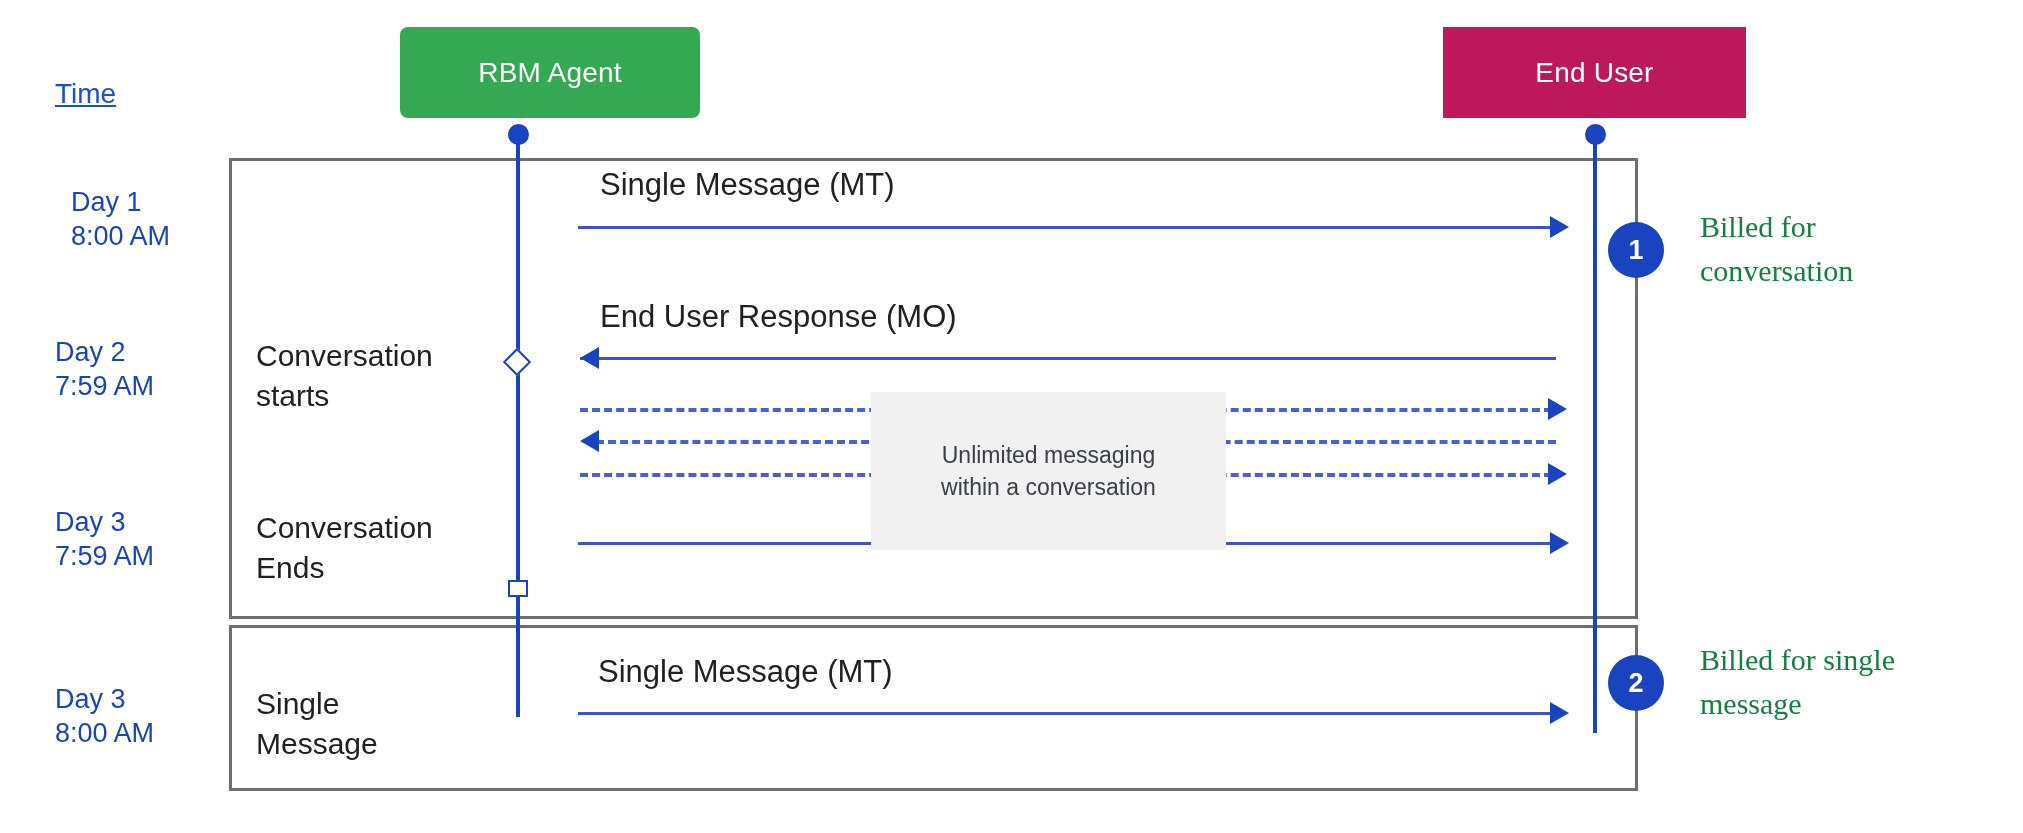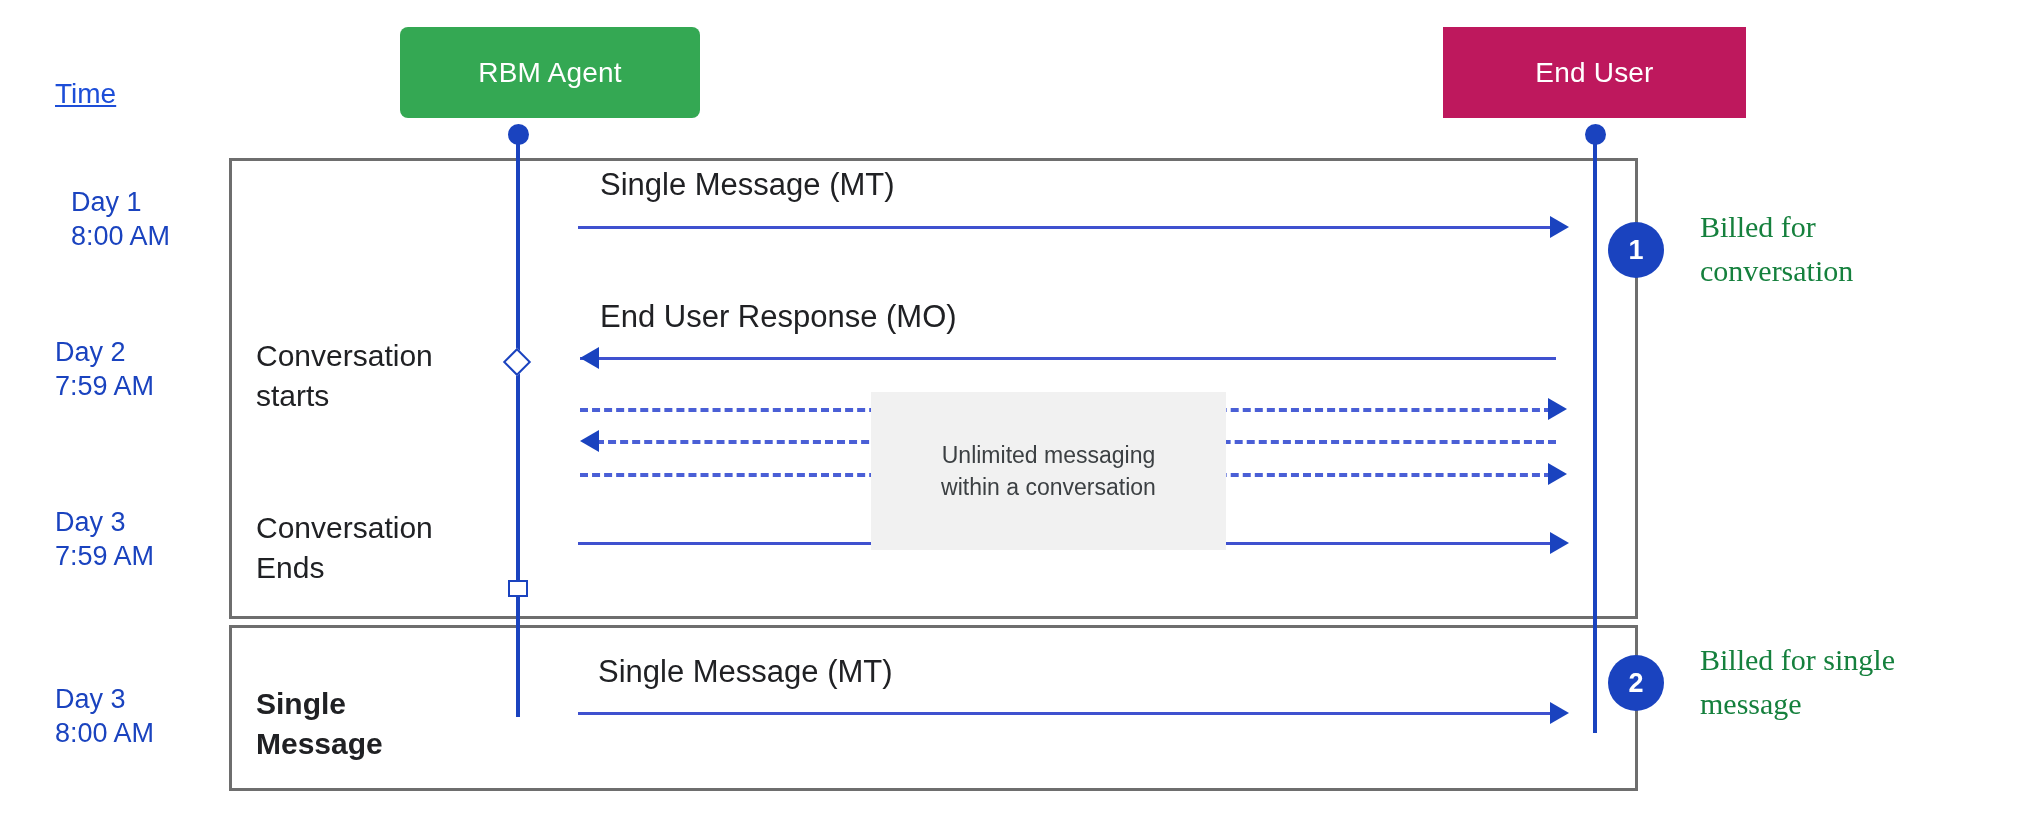--- a/index.html
+++ b/index.html
@@ -106,21 +106,21 @@
   
   .phase-label {
     position: absolute;
     color: #202124;
     font-size: 30px;
     line-height: 40px;
     white-space: pre-line;
   }
   #phase-0 { left: 256px; top: 336px; }
   #phase-1 { left: 256px; top: 508px; }
-  #phase-2 { left: 256px; top: 684px; font-weight: bold; }
+  #phase-2 { left: 256px; top: 684px; }
 
   
   .msg-line {
     position: absolute;
     height: 0;
     border-top: 3px solid #3F51CF;
   }
   .msg-line.dashed {
     border-top: 4px dashed #4A5FD6;
   }

